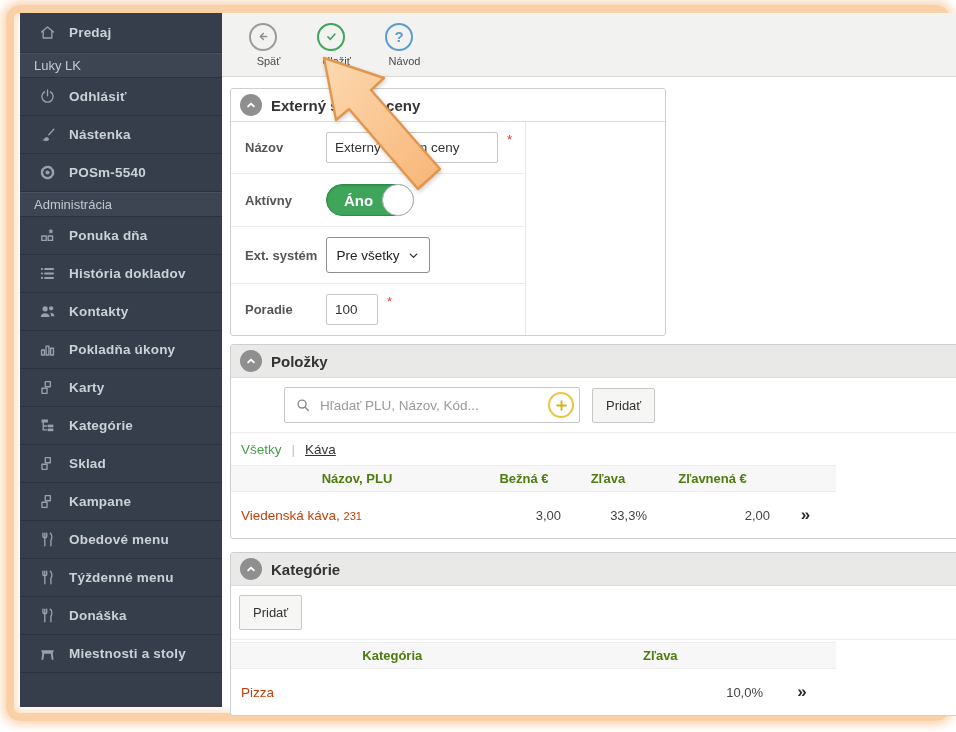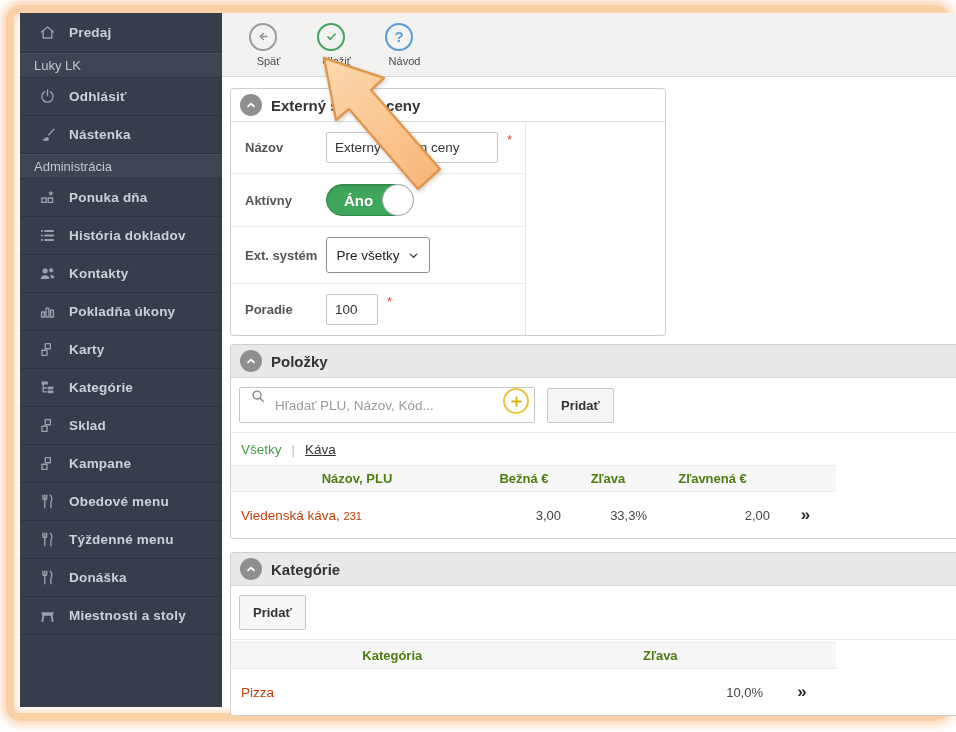--- a/index.html
+++ b/index.html
@@ -78,31 +78,31 @@
   .select-box { width:104px; height:36px; border:1px solid #8f8f8f; border-radius:3px; background:#fff;
                 display:flex; align-items:center; justify-content:center; gap:7px;
                 font-size:13.5px; color:#222; cursor:pointer; }
   .select-box svg { width:13px; height:13px; fill:none; stroke:#333; stroke-width:2.4;
                     stroke-linecap:round; stroke-linejoin:round; }
 
   
   .row-line { border-bottom:1px solid #ececec; }
   .search-row { display:flex; align-items:center; padding:9px 8px; }
   .search-wrap { position:relative; width:296px; height:36px; border:1px solid #c6c6c6; border-radius:2px;
-                 display:flex; background:#fff; }
+                 display:flex; align-items:center; background:#fff;margin-left:45px; }
   .search-wrap svg.mag { width:17px; height:17px; margin:0 8px 0 10px; fill:none; stroke:#8a8a8a;
                          stroke-width:2; stroke-linecap:round; flex:none; }
   .search-input { border:none; outline:none; flex:1; font-size:13.5px; color:#333;
                   font-family:inherit; background:transparent; min-width:0; }
   .search-input::placeholder { color:#9a9a9a; }
   .plus-btn { width:26px; height:26px; border-radius:50%; border:2px solid #e8c63e; margin-right:5px;
               flex:none; display:flex; align-items:center; justify-content:center; cursor:pointer; background:#fff; }
   .plus-btn svg { width:15px; height:15px; stroke:#d8b30e; stroke-width:3; stroke-linecap:round; }
   .btn { display:inline-block; background:#f6f6f5; border:1px solid #c6c6c6; border-radius:2px;
-         padding:9px 13px; font-size:13px; color:#333; cursor:pointer;font-weight:bold; }
+         padding:9px 13px; font-size:13px; color:#333; cursor:pointer; }
   .btn.ml { margin-left:12px; }
   .btn-row { padding:9px 8px; }
 
   .filters { display:flex; align-items:center; padding:9px 10px 6px 10px; font-size:13.5px; }
   .filter-link { cursor:pointer; }
   .filter-link.active { color:#43a047; }
   .filter-link.plain { color:#333; text-decoration:underline; }
   .filter-sep { color:#c0c0c0; margin:0 10px; }
 
   table.grid { border-collapse:collapse; width:605px; font-size:13px; color:#444; margin-top:2px; }
@@ -150,20 +150,29 @@
           <span class="sb-label">Odhlásiť</span>
         </div>
         <div class="sb-item">
           <span class="sb-icon">
             <svg viewBox="0 0 24 24">
               <path d="M13.6 12.4 20 5.4"></path>
               <path class="f" d="M5 19c3.6-.5 3-3.6 6.6-3.9l2.3 2.3C13.6 21.1 10.6 20.6 5 19z"></path>
             </svg>
           </span>
           <span class="sb-label">Nástenka</span>
+        </div>
+        <div class="sb-item">
+          <span class="sb-icon">
+            <svg viewBox="0 0 24 24">
+              <circle cx="12" cy="12" r="7" fill="none" stroke-width="3.2" stroke-dasharray="3.3 2.3"></circle>
+              <circle class="f" cx="12" cy="12" r="2.6"></circle>
+            </svg>
+          </span>
+          <span class="sb-label">POSm-5540</span>
         </div>
         <div class="sb-section">
           <span>Administrácia</span>
         </div>
         <div class="sb-item">
           <span class="sb-icon">
             <svg viewBox="0 0 24 24">
               <path class="f" d="M16.3 3.2l1 2.1 2.3.3-1.7 1.6.4 2.3-2-1.1-2.1 1.1.4-2.3-1.6-1.6 2.3-.3z"></path>
               <rect x="4.8" y="12.6" width="5.6" height="5.6"></rect>
               <rect x="12.8" y="12.6" width="5.6" height="5.6"></rect>

